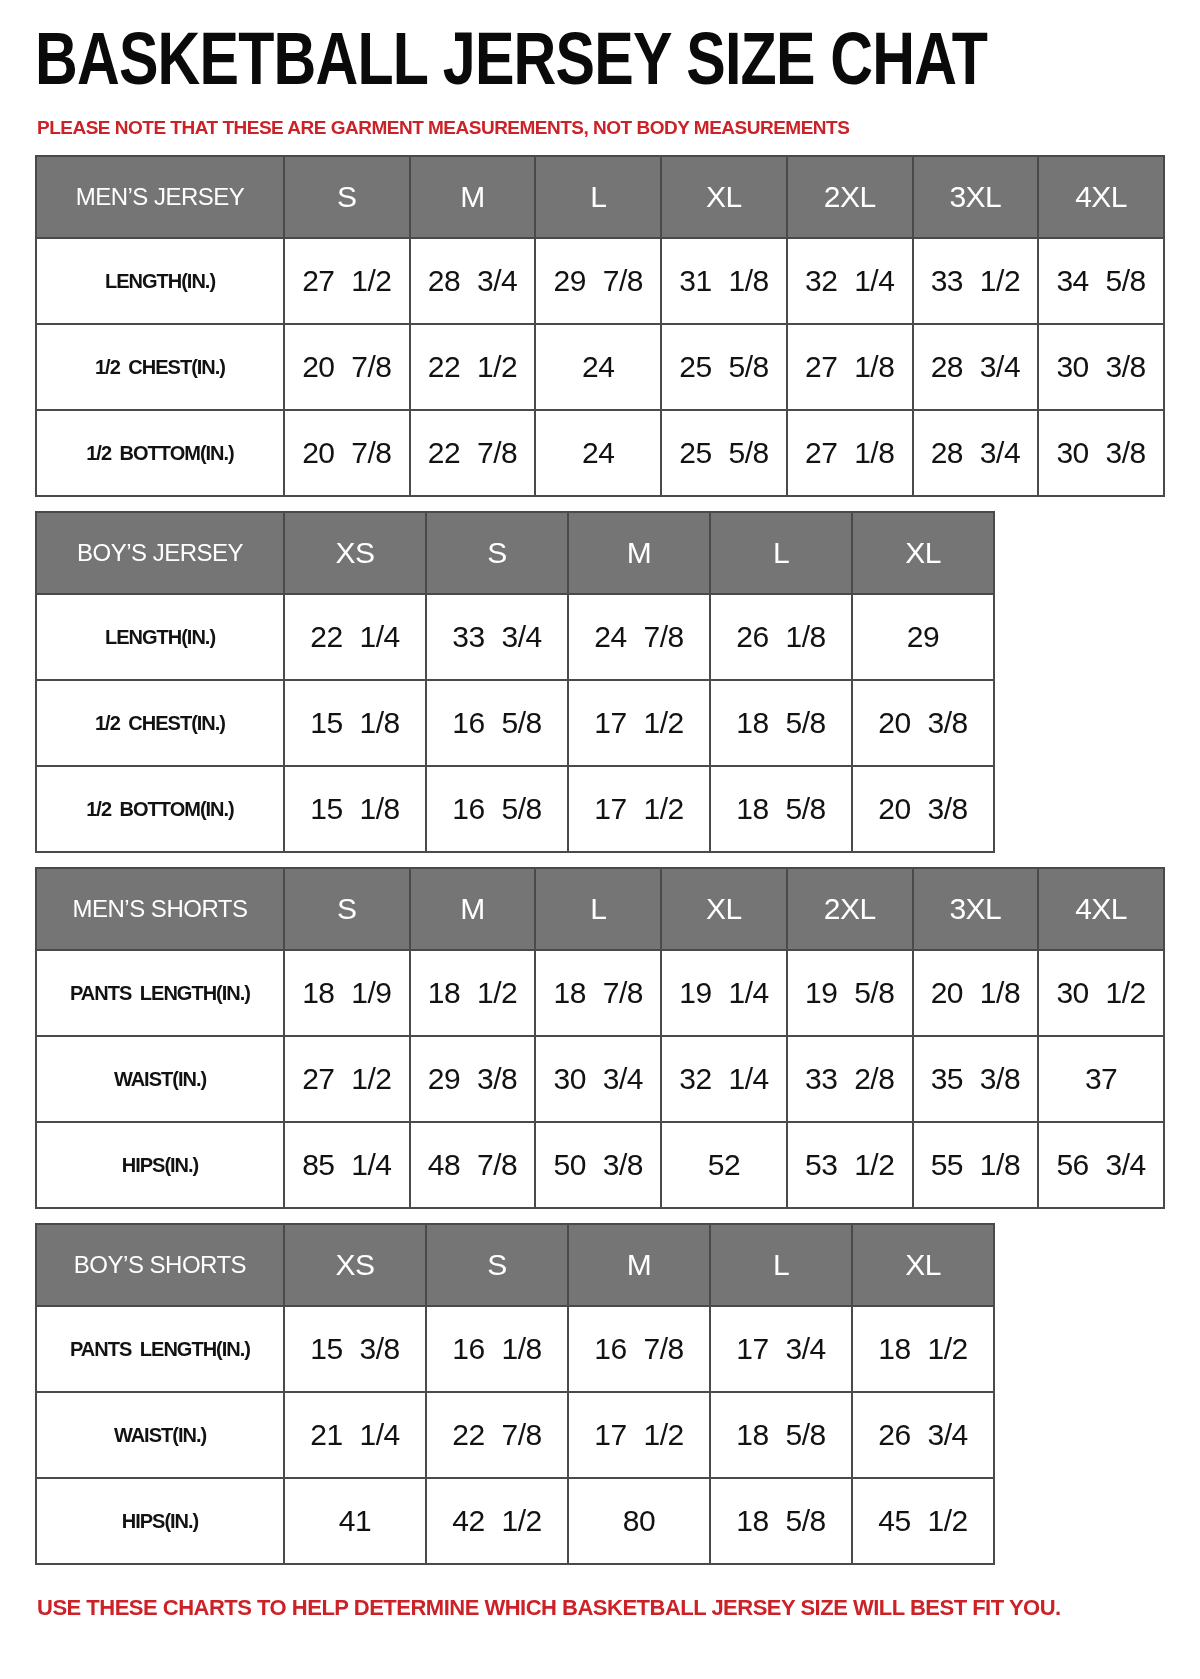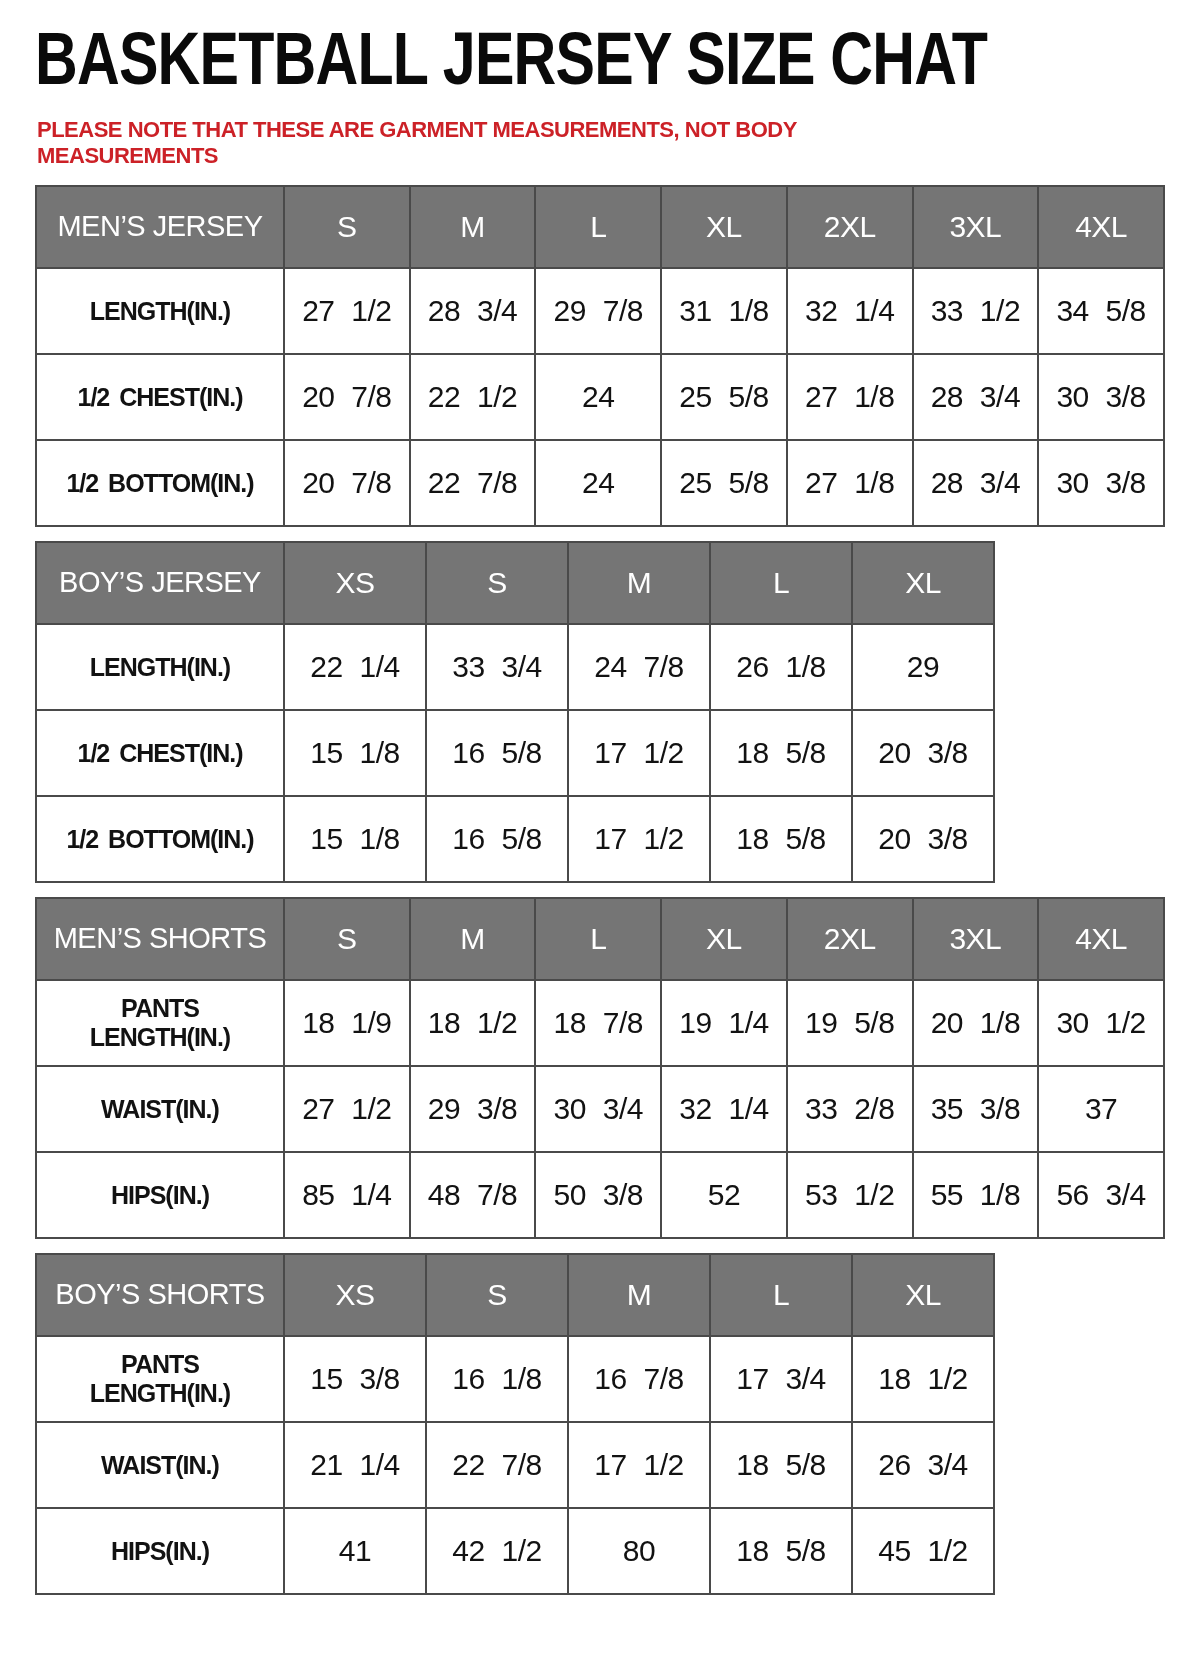--- a/index.html
+++ b/index.html
@@ -22,21 +22,21 @@
     letter-spacing:-1px;
     margin:0 0 10px 0;
     white-space:nowrap;
     transform:scaleX(0.80);
     transform-origin:left center;
     color:#0a0a0a;
   }
   .note{
     color:var(--accent-red);
     font-weight:bold;
-    font-size:22px;
+    font-size:19px;
     line-height:1.18;
     width:820px;
     margin:16px 0 16px 2px;
     letter-spacing:-0.5px;
   }
   .footer-note{
     color:var(--accent-red);
     font-weight:bold;
     font-size:22px;
     margin:30px 0 0 2px;
@@ -64,34 +64,34 @@
   }
   table.size-table th{
     background:var(--header-gray);
     color:#ffffff;
     font-weight:normal;
     font-size:30px;
     height:78px;
     letter-spacing:-0.5px;
   }
   table.size-table th:first-child{
-    font-size:29px;
+    font-size:24px;
   }
   table.size-table td{
     height:82px;
     font-size:30px;
     color:#121212;
   }
   table.size-table td.value{
     word-spacing:9px;
     letter-spacing:-0.5px;
   }
   table.size-table td.row-label{
     font-weight:bold;
-    font-size:25px;
+    font-size:20px;
     letter-spacing:-1px;
     word-spacing:4px;
     line-height:1.15;
     padding:0 12px;
   }
 </style>
 </head>
 <body>
 
 <div class="page">
@@ -306,14 +306,15 @@
             <td class="value">41</td>
             <td class="value">42 1/2</td>
             <td class="value">80</td>
             <td class="value">18 5/8</td>
             <td class="value">45 1/2</td>
           </tr>
         </tbody>
       </table>
     </div>
 
+  <p class="footer-note">USE THESE CHARTS TO HELP DETERMINE WHICH BASKETBALL JERSEY SIZE WILL BEST FIT YOU.</p>
 
 </div>
 
 </body></html>

